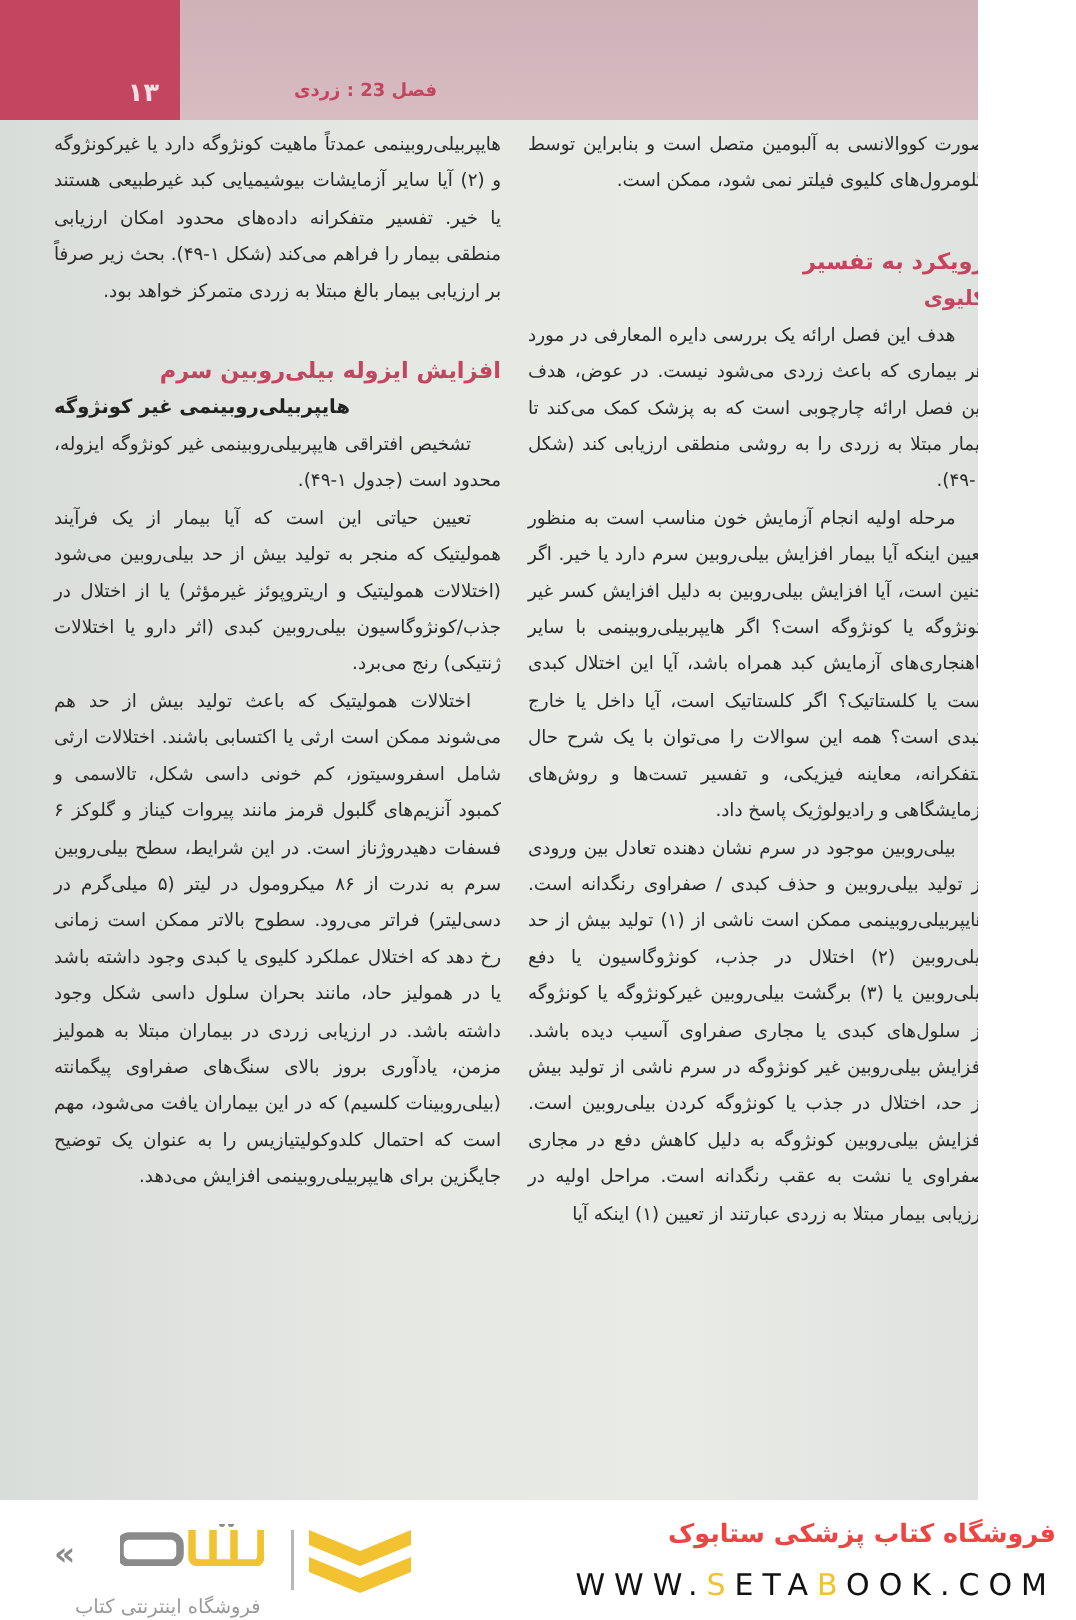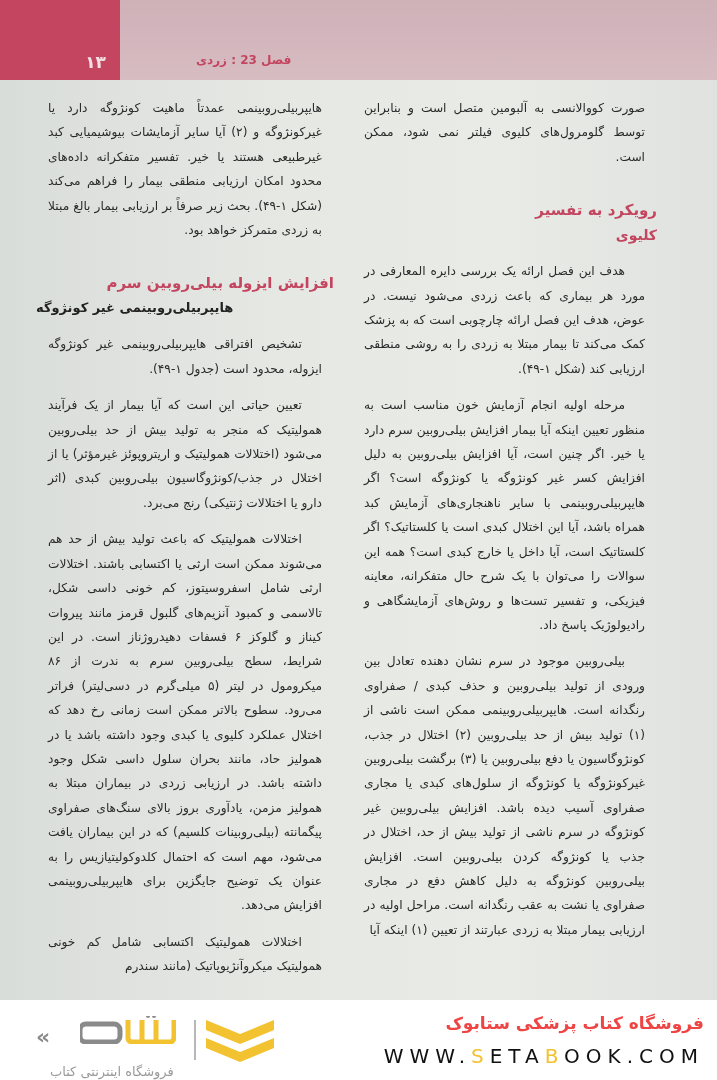--- a/index.html
+++ b/index.html
@@ -3,21 +3,21 @@
 <meta charset="utf-8">
 <style>
   html, body { margin: 0; padding: 0; }
   body {
     width: 717px; height: 1080px; overflow: hidden;
     background: #ffffff;
     font-family: "DejaVu Sans", sans-serif;
     position: relative;
   }
   .page {
-    position: absolute; left: 0; top: 0; width: 717px; height: 1000px;
+    position: absolute; left: 0; top: 0; width: 652px; height: 1000px;
     background: linear-gradient(90deg, #d9ddd9 0%, #e6e8e4 40%, #e9ebe7 70%, #dfe2de 100%);
     overflow: hidden;
     text-decoration: underline;
   }
   .header-band {
     position: absolute; left: 0; top: 0; width: 717px; height: 80px;
     background: linear-gradient(180deg, #cfb1b8 0%, #d7bcc2 100%);
   }
   .page-num-block {
     position: absolute; left: 0; top: 0; width: 120px; height: 80px;
@@ -31,21 +31,21 @@
   .chapter-title {
     position: absolute; left: 196px; top: 53px;
     color: #c4455f; font-size: 12px; font-weight: bold; direction: rtl;
   }
   .col {
     position: absolute; top: 84px; direction: rtl; text-align: justify;
     color: #2b2b2b; font-size: 12.2px; line-height: 24.4px;
   }
   .col-right { left: 352px; width: 305px; }
   .col-left { left: 36px; width: 298px; }
-  .col p { margin: 12px; }
+  .col p { margin: 0; }
   .col p.indent { text-indent: 20px; }
   .h1 {
     color: #c4455f; font-weight: bold; font-size: 15px;
     margin: 28px 0 0 0; line-height: 26px;
   }
   .h2 {
     color: #c4455f; font-weight: bold; font-size: 14px; line-height: 24px;
   }
   .h-sub {
     color: #222; font-weight: bold; font-size: 13px; line-height: 24px;
@@ -102,21 +102,20 @@
     <p class="indent">بیلی‌روبین موجود در سرم نشان دهنده تعادل بین ورودی از تولید بیلی‌روبین و حذف کبدی / صفراوی رنگدانه است. هایپربیلی‌روبینمی ممکن است ناشی از (۱) تولید بیش از حد بیلی‌روبین (۲) اختلال در جذب، کونژوگاسیون یا دفع بیلی‌روبین یا (۳) برگشت بیلی‌روبین غیرکونژوگه یا کونژوگه از سلول‌های کبدی یا مجاری صفراوی آسیب دیده باشد. افزایش بیلی‌روبین غیر کونژوگه در سرم ناشی از تولید بیش از حد، اختلال در جذب یا کونژوگه کردن بیلی‌روبین است. افزایش بیلی‌روبین کونژوگه به دلیل کاهش دفع در مجاری صفراوی یا نشت به عقب رنگدانه است. مراحل اولیه در ارزیابی بیمار مبتلا به زردی عبارتند از تعیین (۱) اینکه آیا</p>
   </div>
 
   <div class="col col-left">
     <p>هایپربیلی‌روبینمی عمدتاً ماهیت کونژوگه دارد یا غیرکونژوگه و (۲) آیا سایر آزمایشات بیوشیمیایی کبد غیرطبیعی هستند یا خیر. تفسیر متفکرانه داده‌های محدود امکان ارزیابی منطقی بیمار را فراهم می‌کند (شکل ۱-۴۹). بحث زیر صرفاً بر ارزیابی بیمار بالغ مبتلا به زردی متمرکز خواهد بود.</p>
     <div class="h1">افزایش ایزوله بیلی‌روبین سرم</div>
     <div class="h-sub">هایپربیلی‌روبینمی غیر کونژوگه</div>
     <p class="indent">تشخیص افتراقی هایپربیلی‌روبینمی غیر کونژوگه ایزوله، محدود است (جدول ۱-۴۹).</p>
     <p class="indent">تعیین حیاتی این است که آیا بیمار از یک فرآیند همولیتیک که منجر به تولید بیش از حد بیلی‌روبین می‌شود (اختلالات همولیتیک و اریتروپوئز غیرمؤثر) یا از اختلال در جذب/کونژوگاسیون بیلی‌روبین کبدی (اثر دارو یا اختلالات ژنتیکی) رنج می‌برد.</p>
     <p class="indent">اختلالات همولیتیک که باعث تولید بیش از حد هم می‌شوند ممکن است ارثی یا اکتسابی باشند. اختلالات ارثی شامل اسفروسیتوز، کم خونی داسی شکل، تالاسمی و کمبود آنزیم‌های گلبول قرمز مانند پیروات کیناز و گلوکز ۶ فسفات دهیدروژناز است. در این شرایط، سطح بیلی‌روبین سرم به ندرت از ۸۶ میکرومول در لیتر (۵ میلی‌گرم در دسی‌لیتر) فراتر می‌رود. سطوح بالاتر ممکن است زمانی رخ دهد که اختلال عملکرد کلیوی یا کبدی وجود داشته باشد یا در همولیز حاد، مانند بحران سلول داسی شکل وجود داشته باشد. در ارزیابی زردی در بیماران مبتلا به همولیز مزمن، یادآوری بروز بالای سنگ‌های صفراوی پیگمانته (بیلی‌روبینات کلسیم) که در این بیماران یافت می‌شود، مهم است که احتمال کلدوکولیتیازیس را به عنوان یک توضیح جایگزین برای هایپربیلی‌روبینمی افزایش می‌دهد.</p>
-    <p class="indent">اختلالات همولیتیک اکتسابی شامل کم خونی همولیتیک میکروآنژیوپاتیک (مانند سندرم</p>
   </div>
 </div>
 
 <div class="footer">
   <span class="logo-chevrons">«</span>
   <svg class="logo-word" viewBox="0 0 96 28">
     <rect x="0" y="8" width="40" height="18" rx="6" fill="none" stroke="#8a8a8a" stroke-width="5"></rect>
     <path d="M48 4 V22 Q48 26 54 26 H90 Q94 26 94 20 V4" fill="none" stroke="#f2c230" stroke-width="5"></path>
     <path d="M62 4 V24 M76 4 V24" stroke="#f2c230" stroke-width="5"></path>
     <circle cx="68" cy="0" r="2" fill="#8a8a8a"></circle>

